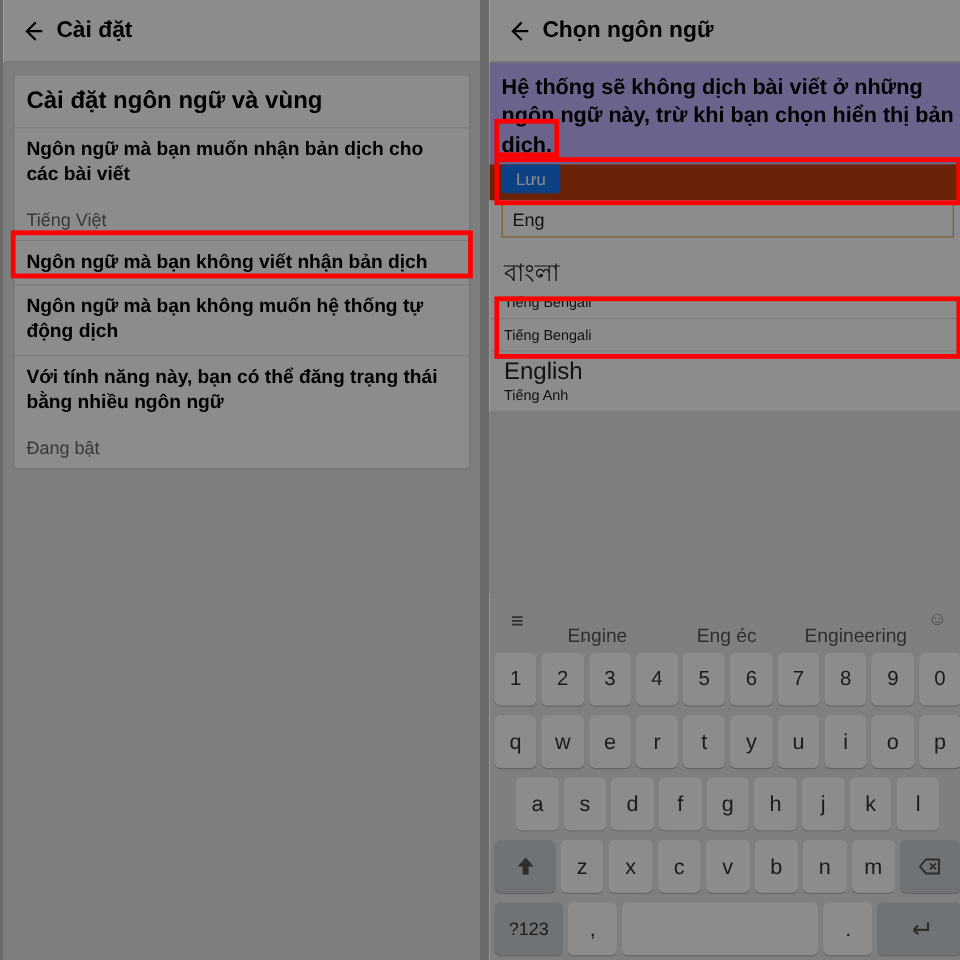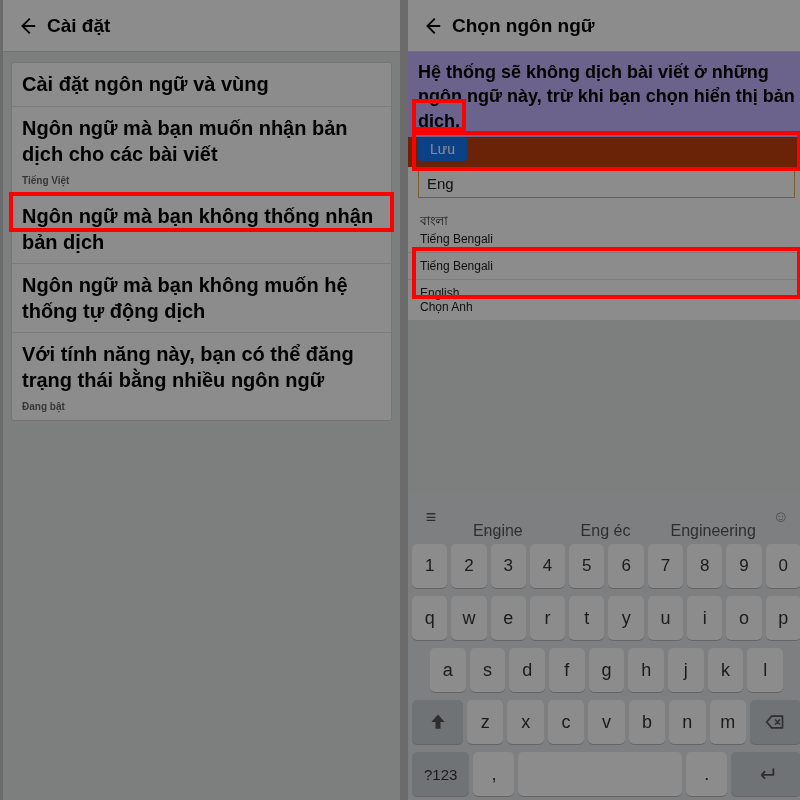--- a/index.html
+++ b/index.html
@@ -14,31 +14,31 @@
   .hdr { height: 52px; background:#fff; display:flex; align-items:center; padding:0 8px; border-bottom:1px solid #cfcfcf; position:relative; }
   .hdr .back { width:32px; height:32px; display:flex; align-items:center; justify-content:center; }
   .hdr .back svg { width:22px; height:22px; stroke:#000; stroke-width:2; fill:none; }
   .hdr .title { font-size:19px; font-weight:700; color:#000; margin-left:4px; }
 
   
   .group { margin:10px 8px 0; background:#fff; border:1px solid #d3d3d3; border-radius:3px; overflow:hidden; }
   .group-head { padding:10px 10px; font-weight:700; font-size:20px; border-bottom:1px solid #e0e0e0; }
   .row { padding:8px 10px; border-bottom:1px solid #e0e0e0; }
   .row:last-child { border-bottom:none; }
-  .row .ttl { font-weight:700; font-size:20px; line-height:1.3; }
-  .row .sub { font-size:10px; color:#666; margin-top:8px;font-weight:bold; }
+  .row .ttl { font-weight:700; font-size:16px; line-height:1.3; }
+  .row .sub { font-size:15px; color:#666; margin-top:18px; }
 
   
   .desc { padding:8px 10px 4px; font-weight:700; font-size:18px; line-height:1.35; background:#c4b5fd;}
   .savewrap { padding:0 10px 6px; background:#c2410c;}
   .save-btn { display:inline-block; background:#1877f2; color:#fff; font-size:14px; font-weight:400; padding:4px 12px; border-radius:3px; }
   .search-wrap { padding:2px 10px 8px; background:#fff;}
   .search-box { width:100%; border:1px solid #e2a74a; background:#fff; padding:5px 8px; font-size:15px; color:#222; }
   .lang-row { padding:6px 12px; border-bottom:1px solid #e4e4e4; background:#fff;}
-  .lang-row .nat { font-size:12px; color:#222; }
+  .lang-row .nat { font-size:20px; color:#222; }
   .lang-row .loc { font-size:12px; color:#222; }
   .lang-row.single .loc { }
 
   
   .hl { position:absolute; border:4px solid #ff0000; pointer-events:none; }
 
   
   .kbd { position:absolute; bottom:0; left:0; right:0; background:#e6e8eb; }
   .sugg { height:46px; display:flex; align-items:center; padding:0 10px; font-size:16px; color:#555; }
   .sugg .menu { width:26px; text-align:center; color:#555; font-size:18px; }
@@ -75,21 +75,21 @@
   </div>
 
   <div class="group rel">
     <div class="group-head">Cài đặt ngôn ngữ và vùng</div>
 
     <div class="row">
       <div class="ttl">Ngôn ngữ mà bạn muốn nhận bản dịch cho các bài viết</div>
       <div class="sub">Tiếng Việt</div>
     </div>
     <div class="row">
-      <div class="ttl">Ngôn ngữ mà bạn không thống nhận bản dịch</div>
+      <div class="ttl">Ngôn ngữ mà bạn không viết nhận bản dịch</div>
     </div>
     <div class="row rel">
       <div class="ttl">Ngôn ngữ mà bạn không muốn hệ thống tự động dịch</div>
     </div>
     <div class="row">
       <div class="ttl">Với tính năng này, bạn có thể đăng trạng thái bằng nhiều ngôn ngữ</div>
       <div class="sub">Đang bật</div>
     </div>
   </div>
 
@@ -120,21 +120,21 @@
 
   <div class="lang-row">
     <div class="nat">বাংলা</div>
     <div class="loc">Tiếng Bengali</div>
   </div>
   <div class="lang-row single">
     <div class="loc">Tiếng Bengali</div>
   </div>
   <div class="lang-row">
     <div class="nat">English</div>
-    <div class="loc">Chọn Anh</div>
+    <div class="loc">Tiếng Anh</div>
   </div>
 
   <div class="kbd">
     <div class="sugg">
       <div class="menu">≡</div>
       <div class="word"><span>Engine</span><div class="dots">• • •</div></div>
       <div class="word mid"><span>Eng éc</span></div>
       <div class="word"><span>Engineering</span></div>
       <div class="emoji">☺</div>
     </div>

